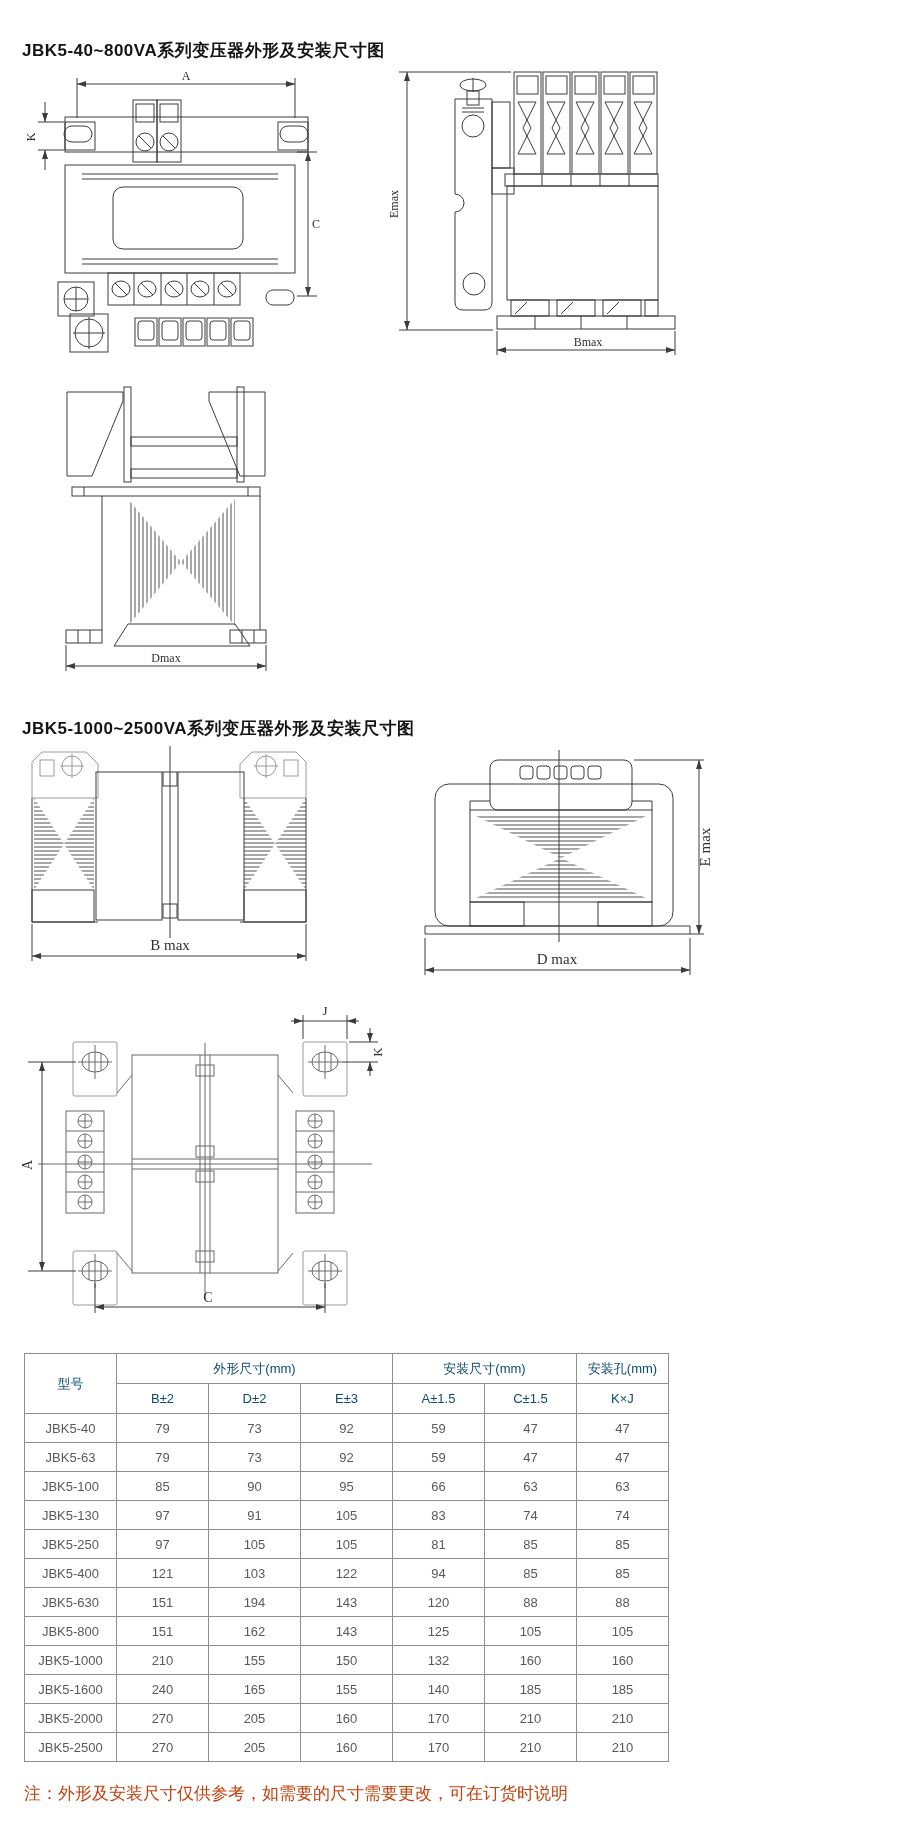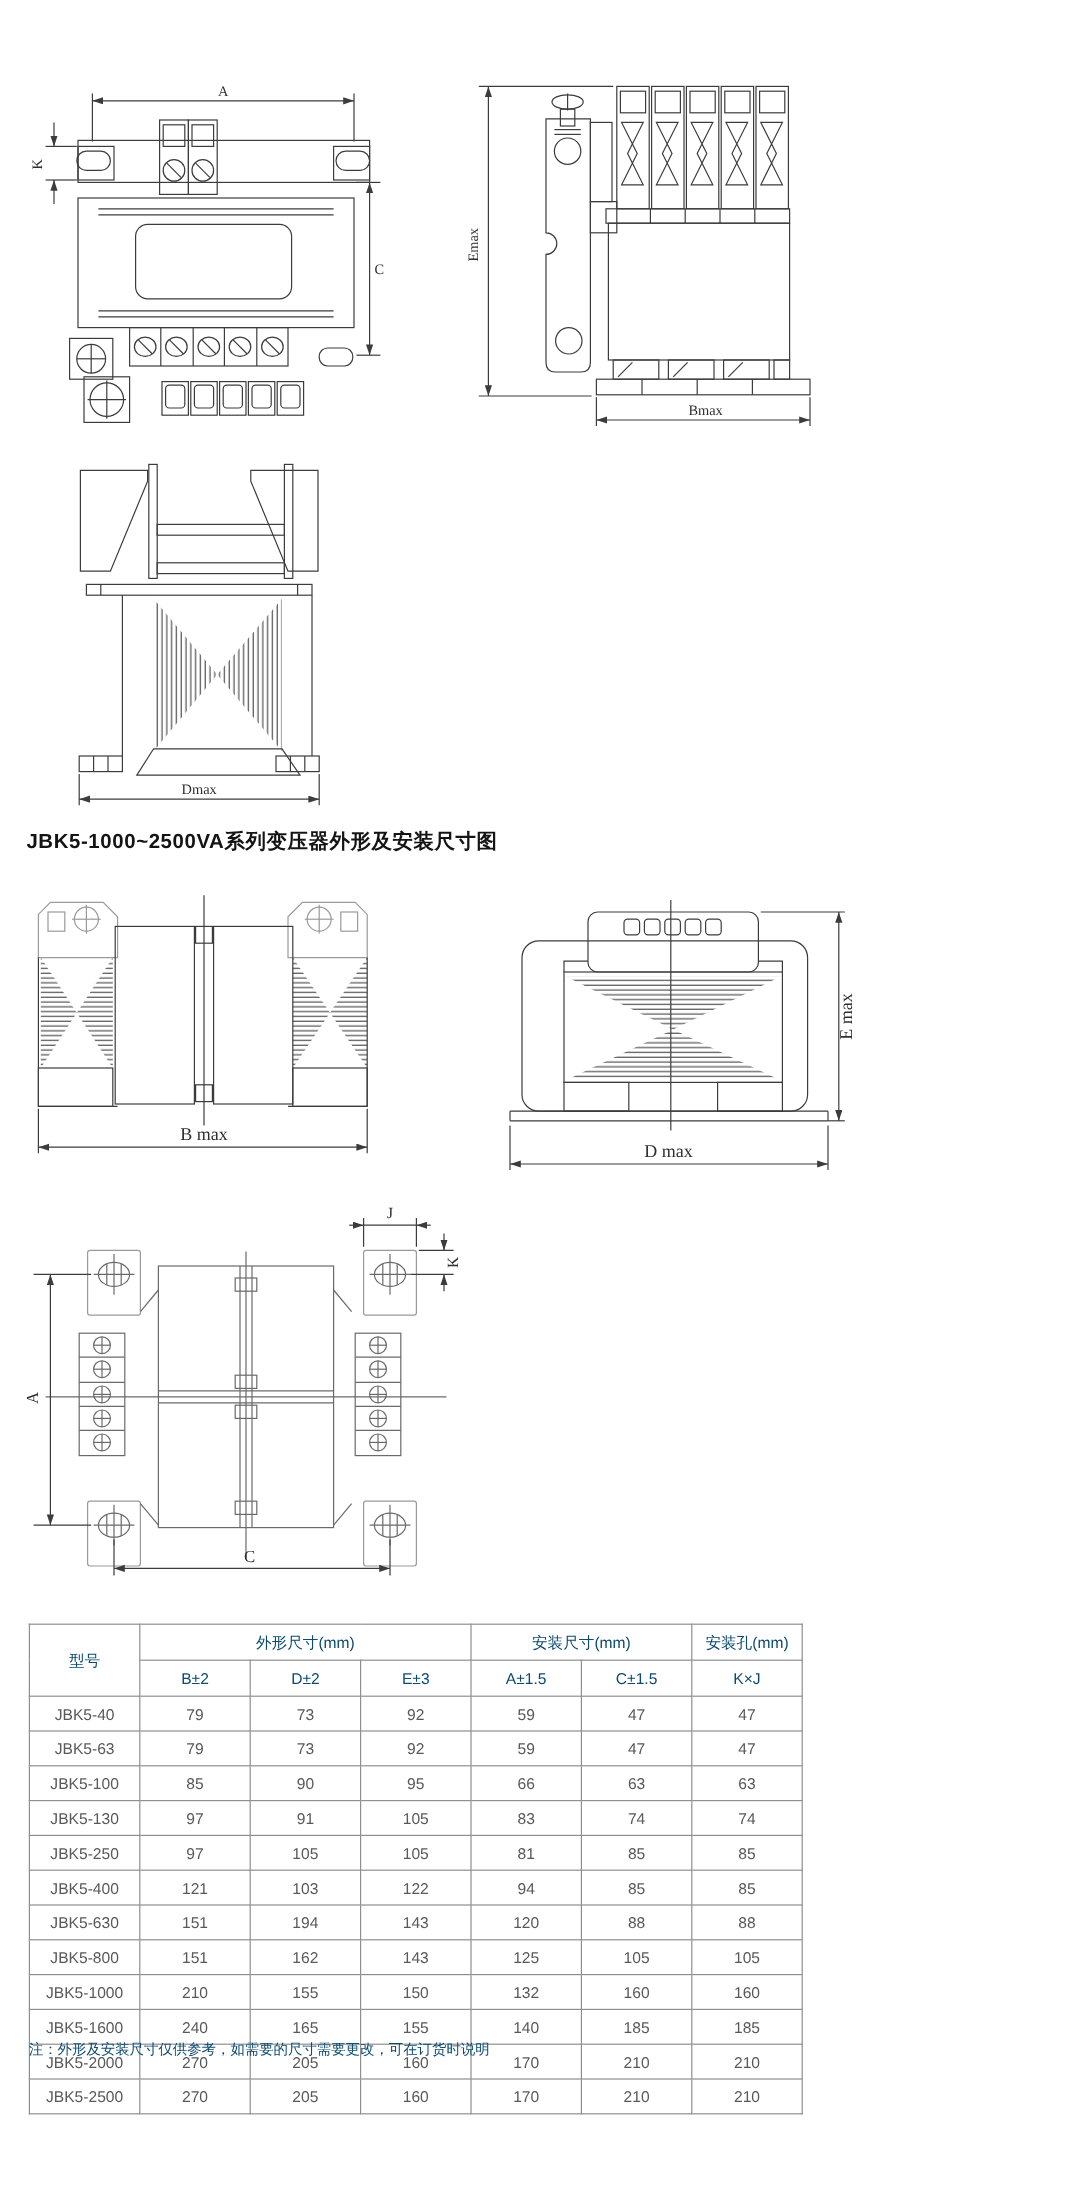--- a/index.html
+++ b/index.html
@@ -1,20 +1,20 @@
 <!DOCTYPE html>
 <html><head>
 <meta charset="utf-8">
 <style>
   html,body{margin:0;padding:0;background:#fff;}
   .page{position:relative;width:900px;height:1841px;background:#fff;
         font-family:"Liberation Sans",sans-serif;overflow:hidden;}
   .title{position:absolute;left:22px;font-size:17px;font-weight:bold;color:#141414;
          font-family:"Liberation Sans",sans-serif;letter-spacing:.5px;}
-  .note{position:absolute;left:24px;top:1700px;font-size:12px;color:#0c4a6e;}
+  .note{position:absolute;left:24px;top:1782px;font-size:17px;color:#c2410c;}
   svg.diag{position:absolute;overflow:visible;}
   svg text{font-family:"Liberation Serif","DejaVu Serif",serif;fill:#2f2f2f;stroke:none;}
   table.dims{position:absolute;left:24px;top:1353px;border-collapse:collapse;table-layout:fixed;
              font-size:13px;color:#595959;}
   table.dims th,table.dims td{border:1px solid #8f8f8f;text-align:center;vertical-align:middle;
              font-weight:normal;padding:0;height:28px;background:#fff;}
   table.dims thead th{height:29px;color:#0c4a6e;}
   col.c{width:92px;}
 </style>
 </head>
@@ -29,20 +29,21 @@
       </marker>
       <pattern id="vs" width="4" height="4" patternUnits="userSpaceOnUse">
         <path d="M1,0 V4" stroke="#3c3c3c" stroke-width="0.9"></path>
       </pattern>
       <pattern id="hs" width="4" height="4" patternUnits="userSpaceOnUse">
         <path d="M0,1 H4" stroke="#3c3c3c" stroke-width="0.9"></path>
       </pattern>
     </defs>
   </svg>
 
+  <h1 class="title" style="top:28px">JBK5-40~800VA系列变压器外形及安装尺寸图</h1>
 
   <svg class="diag" style="left:20px;top:56px" width="305" height="265" viewBox="0 0 305 265">
     <g fill="none" stroke="#3c3c3c" stroke-width="1">
       <g>
         <line x1="57" y1="22" x2="57" y2="62"></line>
           <line x1="275" y1="22" x2="275" y2="62"></line>
         <line x1="57" y1="28" x2="275" y2="28" marker-start="url(#ar)" marker-end="url(#ar)"></line>
         <text x="166" y="24" font-size="12" text-anchor="middle">A</text>
       </g>
       <g>
@@ -225,21 +226,21 @@
       </g>
       <g>
         <line x1="24" y1="337" x2="24" y2="363"></line>
           <line x1="224" y1="337" x2="224" y2="363"></line>
         <line x1="24" y1="358" x2="224" y2="358" marker-start="url(#ar)" marker-end="url(#ar)"></line>
         <text x="124" y="354" font-size="12" text-anchor="middle">Dmax</text>
       </g>
     </g>
   </svg>
 
-  <h1 class="title" style="top:679px">JBK5-1000~2500VA系列变压器外形及安装尺寸图</h1>
+  <h1 class="title" style="top:706px">JBK5-1000~2500VA系列变压器外形及安装尺寸图</h1>
 
   <svg class="diag" style="left:18px;top:746px" width="335" height="232" viewBox="0 0 335 232">
     <g fill="none" stroke="#3c3c3c" stroke-width="1">
       <g stroke="#9a9a9a">
         <path d="M14,52 V16 L24,6 H68 L80,18 V52 Z"></path>
           <rect x="22" y="14" width="14" height="16"></rect>
         <circle cx="54" cy="20" r="10"></circle>
         <line x1="42" y1="20" x2="66" y2="20"></line>
           <line x1="54" y1="8" x2="54" y2="32"></line>
         <path d="M288,52 V16 L278,6 H234 L222,18 V52 Z"></path>

